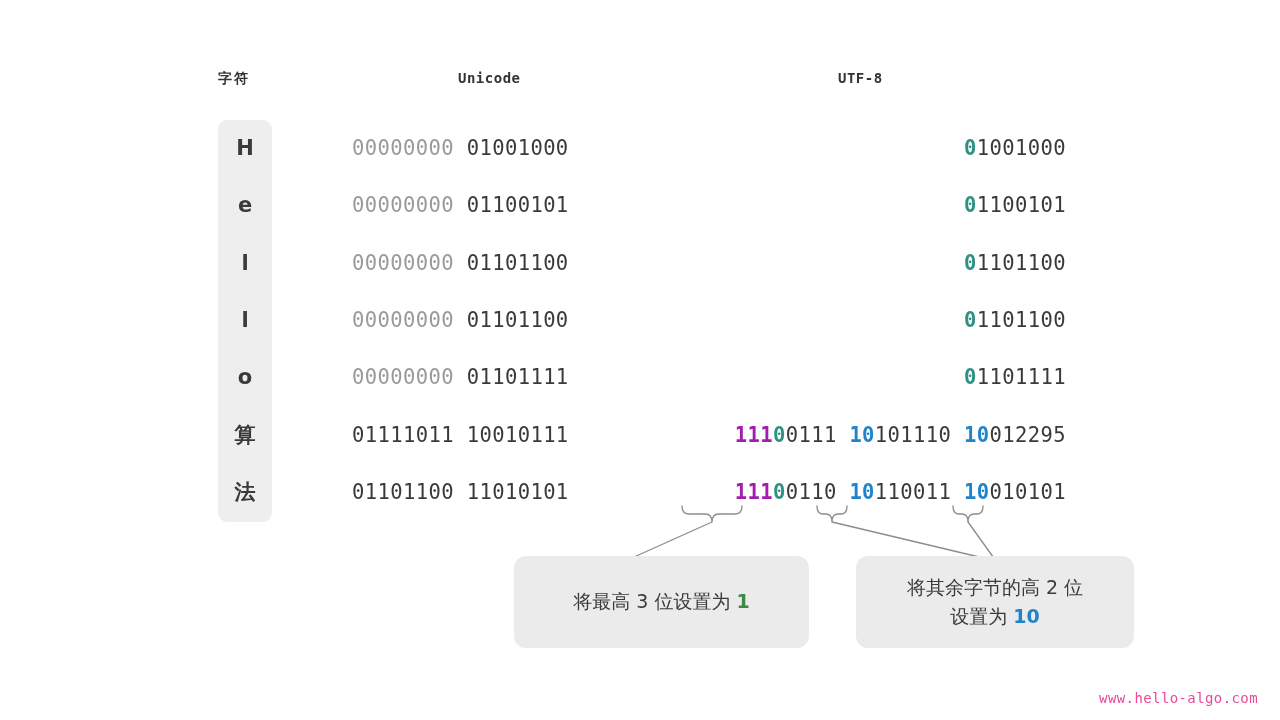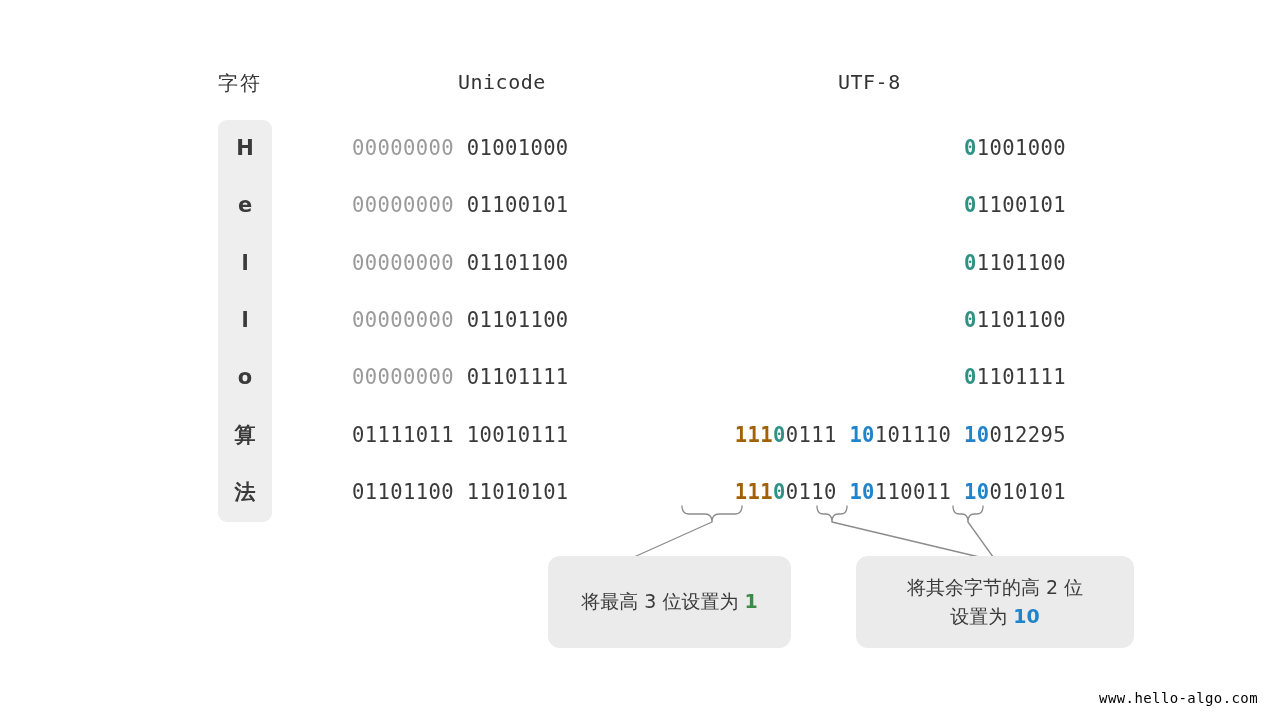--- a/index.html
+++ b/index.html
@@ -12,22 +12,22 @@
     height: 720px;
     position: relative;
     overflow: hidden;
     font-family: "DejaVu Sans", "Liberation Sans", sans-serif;
   }
 
   
   .header {
     position: absolute;
     font-family: "DejaVu Sans Mono", "Liberation Mono", monospace;
-    font-weight: normal;
-    font-size: 20px;
+    font-weight: bold;
+    font-size: 14px;
     color: #333333;
     letter-spacing: 0.5px;
     white-space: nowrap;
   }
   #hdr-char  { left: 218px; top: 70px; font-family: "DejaVu Sans", "Liberation Sans", sans-serif; letter-spacing: 2px; }
   #hdr-unicode { left: 426px; top: 70px; margin-left: 32px; }
   #hdr-utf8  { left: 838px; top: 70px; }
 
   
   #char-column {
@@ -67,21 +67,21 @@
     letter-spacing: 0.4px;
   }
   .utf8-cell {
     right: 214px;
     text-align: right;
     color: #3a3a3a;
     letter-spacing: 0.4px;
   }
   .dim    { color: #9a9a9a; text-align: center; }
   .teal   { color: #2e9184; font-weight: bold; }
-  .green  { color: #a16207; font-weight: bold; }
+  .green  { color: #a21caf; font-weight: bold; }
   .blue   { color: #1f84cc; font-weight: bold; }
 
   
   #annot-svg {
     position: absolute;
     left: 0;
     top: 0;
     width: 1280px;
     height: 720px;
     pointer-events: none;
@@ -96,34 +96,34 @@
     display: flex;
     flex-direction: column;
     align-items: center;
     justify-content: center;
     font-family: "DejaVu Sans", "Liberation Sans", sans-serif;
     font-size: 19px;
     color: #3a3a3a;
     line-height: 1.55;
     white-space: nowrap;
   }
-  #note-left  { left: 548px; top: 556px; width: 243px; height: 92px; }
+  #note-left  { left: 514px; top: 556px; width: 295px; height: 92px; }
   #note-right { left: 856px; top: 556px; width: 278px; height: 92px; }
   .note-line { display: block; }
   .note-em-green { color: #3c8a46; font-weight: bold; }
   .note-em-blue  { color: #1f84cc; font-weight: bold; }
 
   
   #watermark {
     position: absolute;
     right: 22px;
     bottom: 14px;
     font-family: "DejaVu Sans Mono", "Liberation Mono", monospace;
     font-size: 14px;
-    color: #000000;
+    color: #ec4899;
     letter-spacing: 0.4px;
   }
 </style>
 </head>
 <body>
 
 <div class="header" id="hdr-char">字符</div>
 <div class="header" id="hdr-unicode">Unicode</div>
 <div class="header" id="hdr-utf8">UTF-8</div>
 

